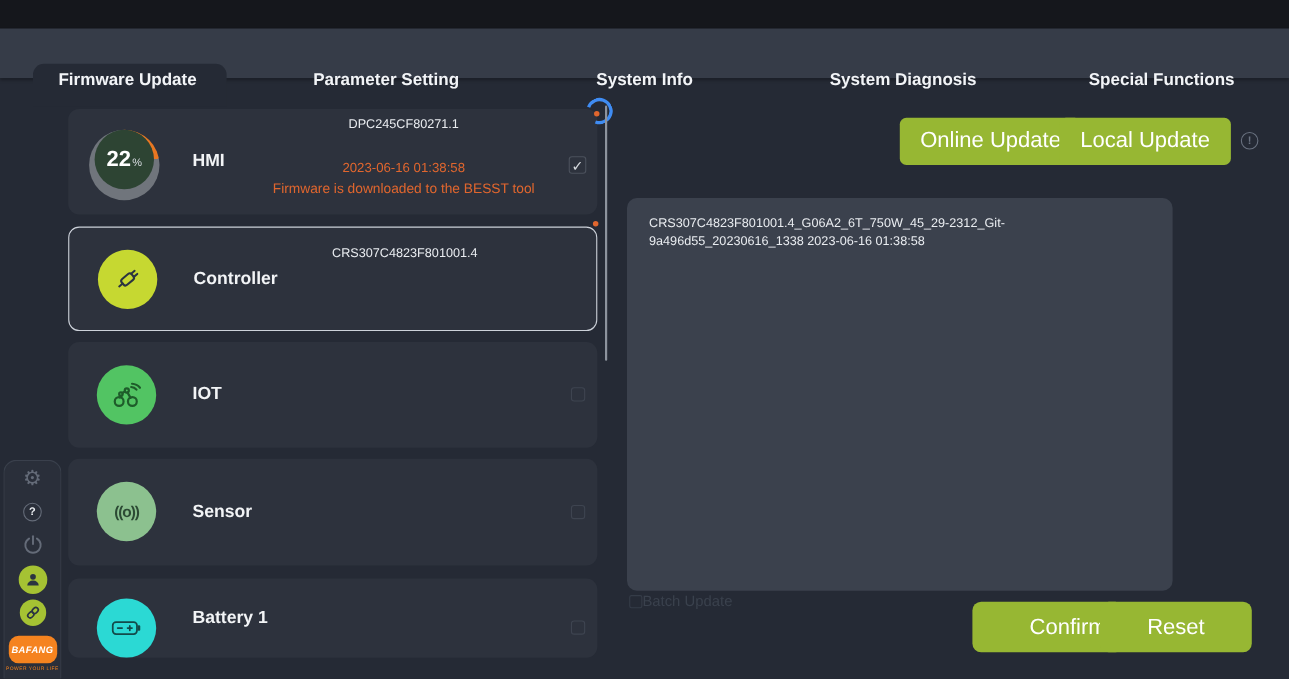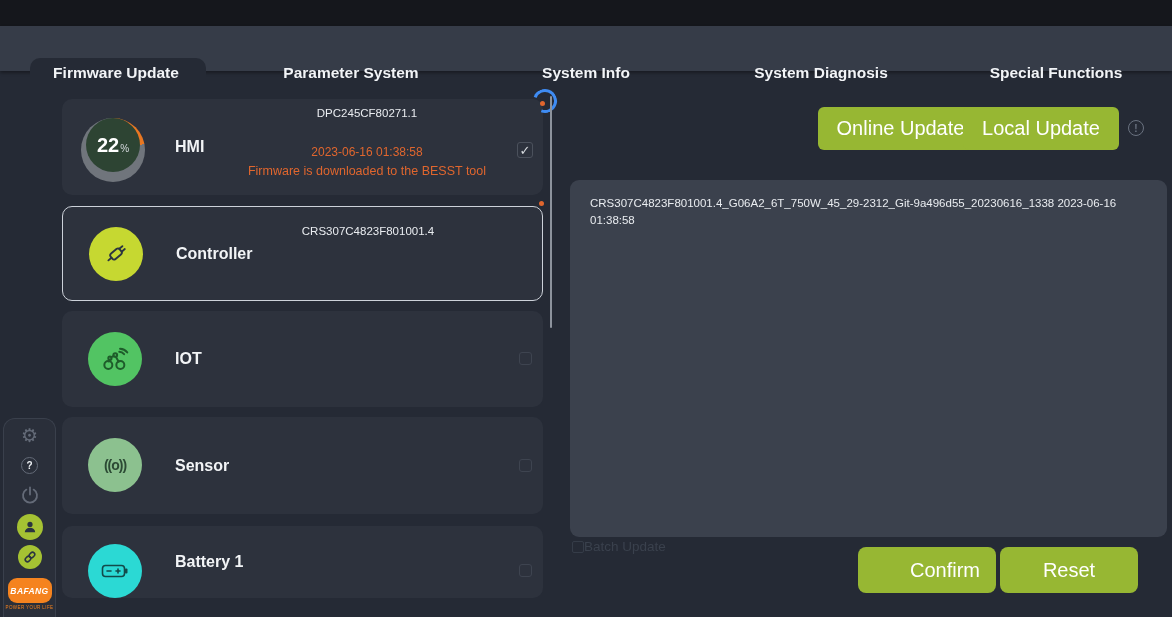--- a/index.html
+++ b/index.html
@@ -61,36 +61,36 @@
              border:3px solid #3f8cf3; border-left-color:transparent; transform:rotate(-25deg); }
   .spinner-dot { position:absolute; left:540px; top:101px; width:5px; height:5px; border-radius:50%; background:#e0662e; }
   
   .btn { position:absolute; background:#97b733; border-radius:6px; color:#fff;
          display:flex; align-items:center; justify-content:center; font-size:20px; cursor:pointer; }
   .btn-online { left:793px; top:107px; width:165px; height:43px;margin-left:25px; }
   .btn-local  { left:963px; top:107px; width:156px; height:43px; }
   .excl-circle { position:absolute; left:1128px; top:120px; width:16px; height:16px; border:1.5px solid #6a7280;
                  border-radius:50%; color:#6a7280; font-size:10px; font-weight:bold;
                  display:flex; align-items:center; justify-content:center; }
-  .release-panel { position:absolute; left:570px; top:180px; width:597px; height:357px; background:#3b414d;
+  .release-panel { position:absolute; left:570px; top:180px; width:496px; height:357px; background:#3b414d;
                    border-radius:9px; padding:15px 25px 15px 20px; font-size:11.5px; line-height:17px; color:#e9ecf0; }
   .batch-row { position:absolute; left:572px; top:539px; display:flex; align-items:center; }
   .batch-box { width:12px; height:12px; border:1px solid #353c48; border-radius:2px; }
   .batch-label { color:#3a414d; font-size:13.5px; }
-  .btn-confirm { left:858px; top:547px; width:138px; height:46px; border-radius:8px;padding-left:36px; }
+  .btn-confirm { left:884px; top:547px; width:138px; height:46px; border-radius:8px;padding-left:36px; }
   .btn-reset   { left:1000px; top:547px; width:138px; height:46px; border-radius:8px; }
 </style>
 </head>
 <body>
 
 <div class="top-strip"></div>
 <div class="header-bar">
   <div class="active-tab-bg"></div>
   <div class="tab" style="left:116px;">Firmware Update</div>
-  <div class="tab" style="left:351px;">Parameter System</div>
+  <div class="tab" style="left:351px;">Parameter Setting</div>
   <div class="tab" style="left:586px;">System Info</div>
   <div class="tab" style="left:821px;">System Diagnosis</div>
   <div class="tab" style="left:1056px;">Special Functions</div>
 </div>
 
 <div class="rail">
   <div class="rail-icon gear glyph">⚙</div>
   <div class="help-circle">?</div>
   <div class="rail-icon power-wrap">
     <svg width="20" height="20" viewBox="0 0 20 20" fill="none" stroke="#646b78" stroke-width="1.8" stroke-linecap="round">

